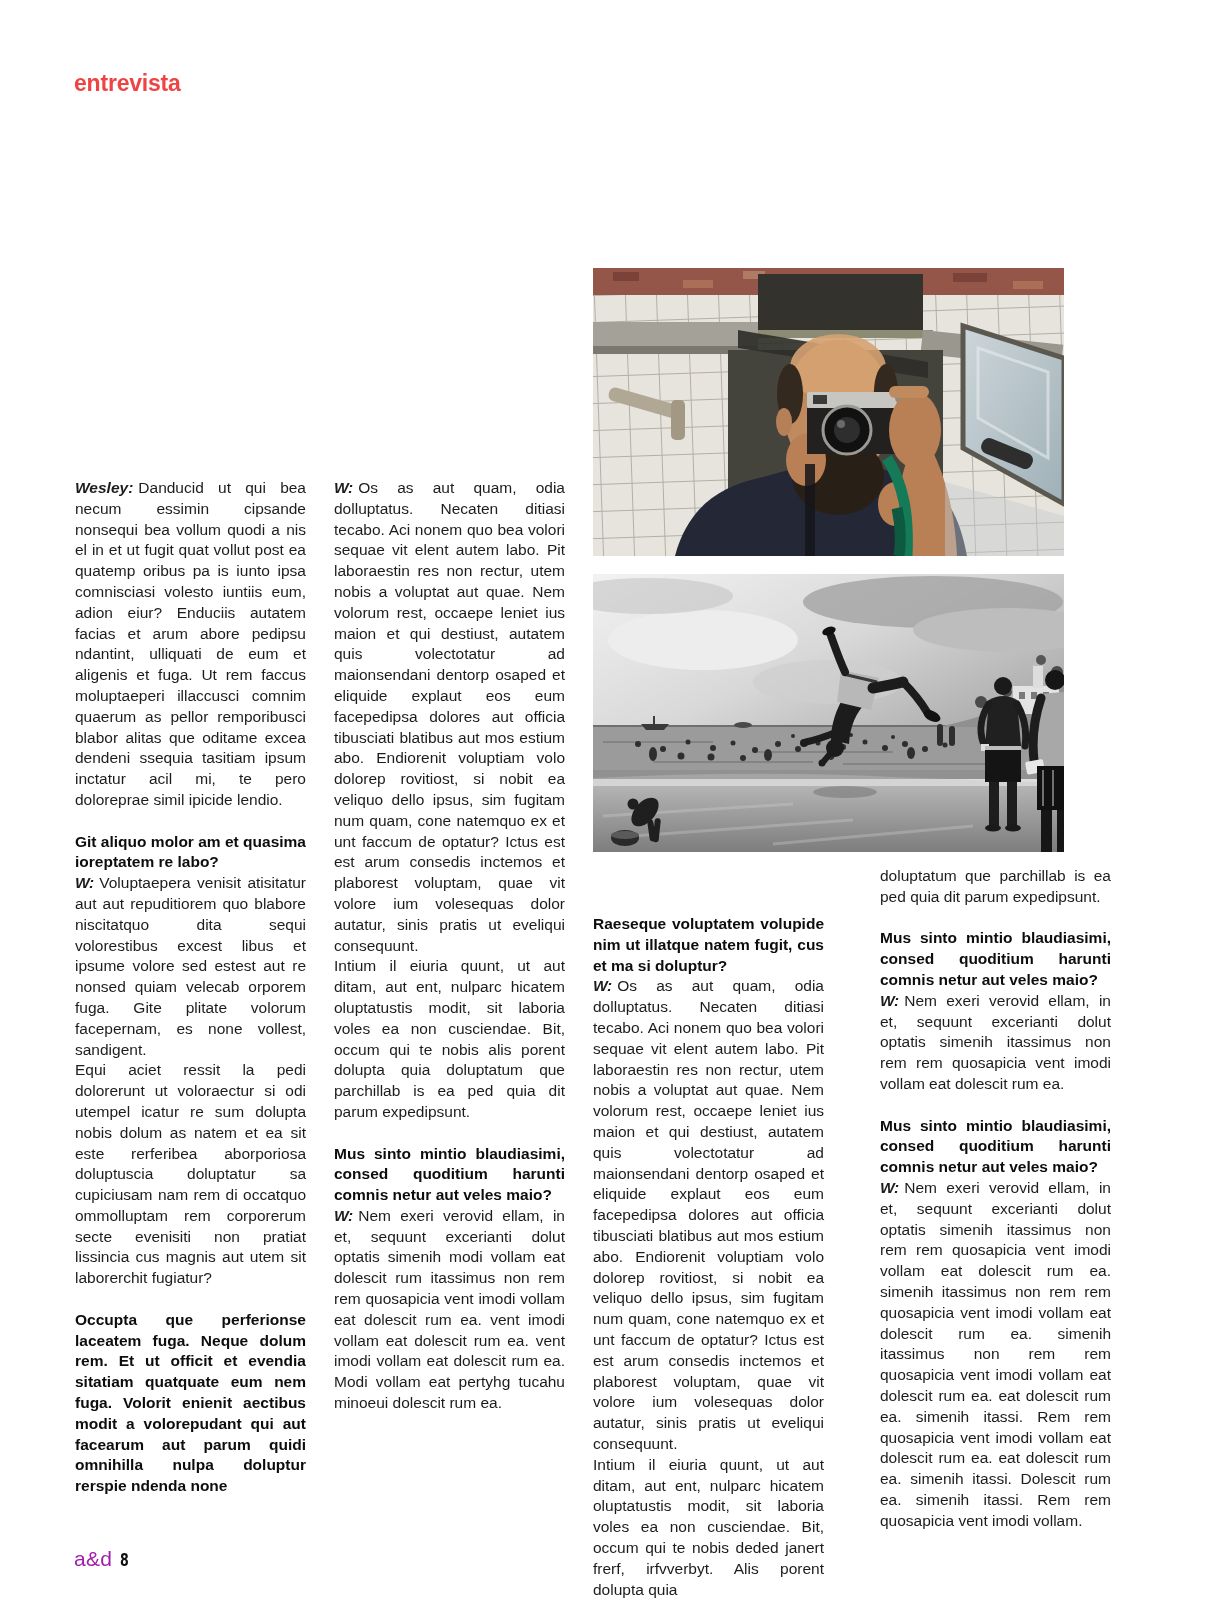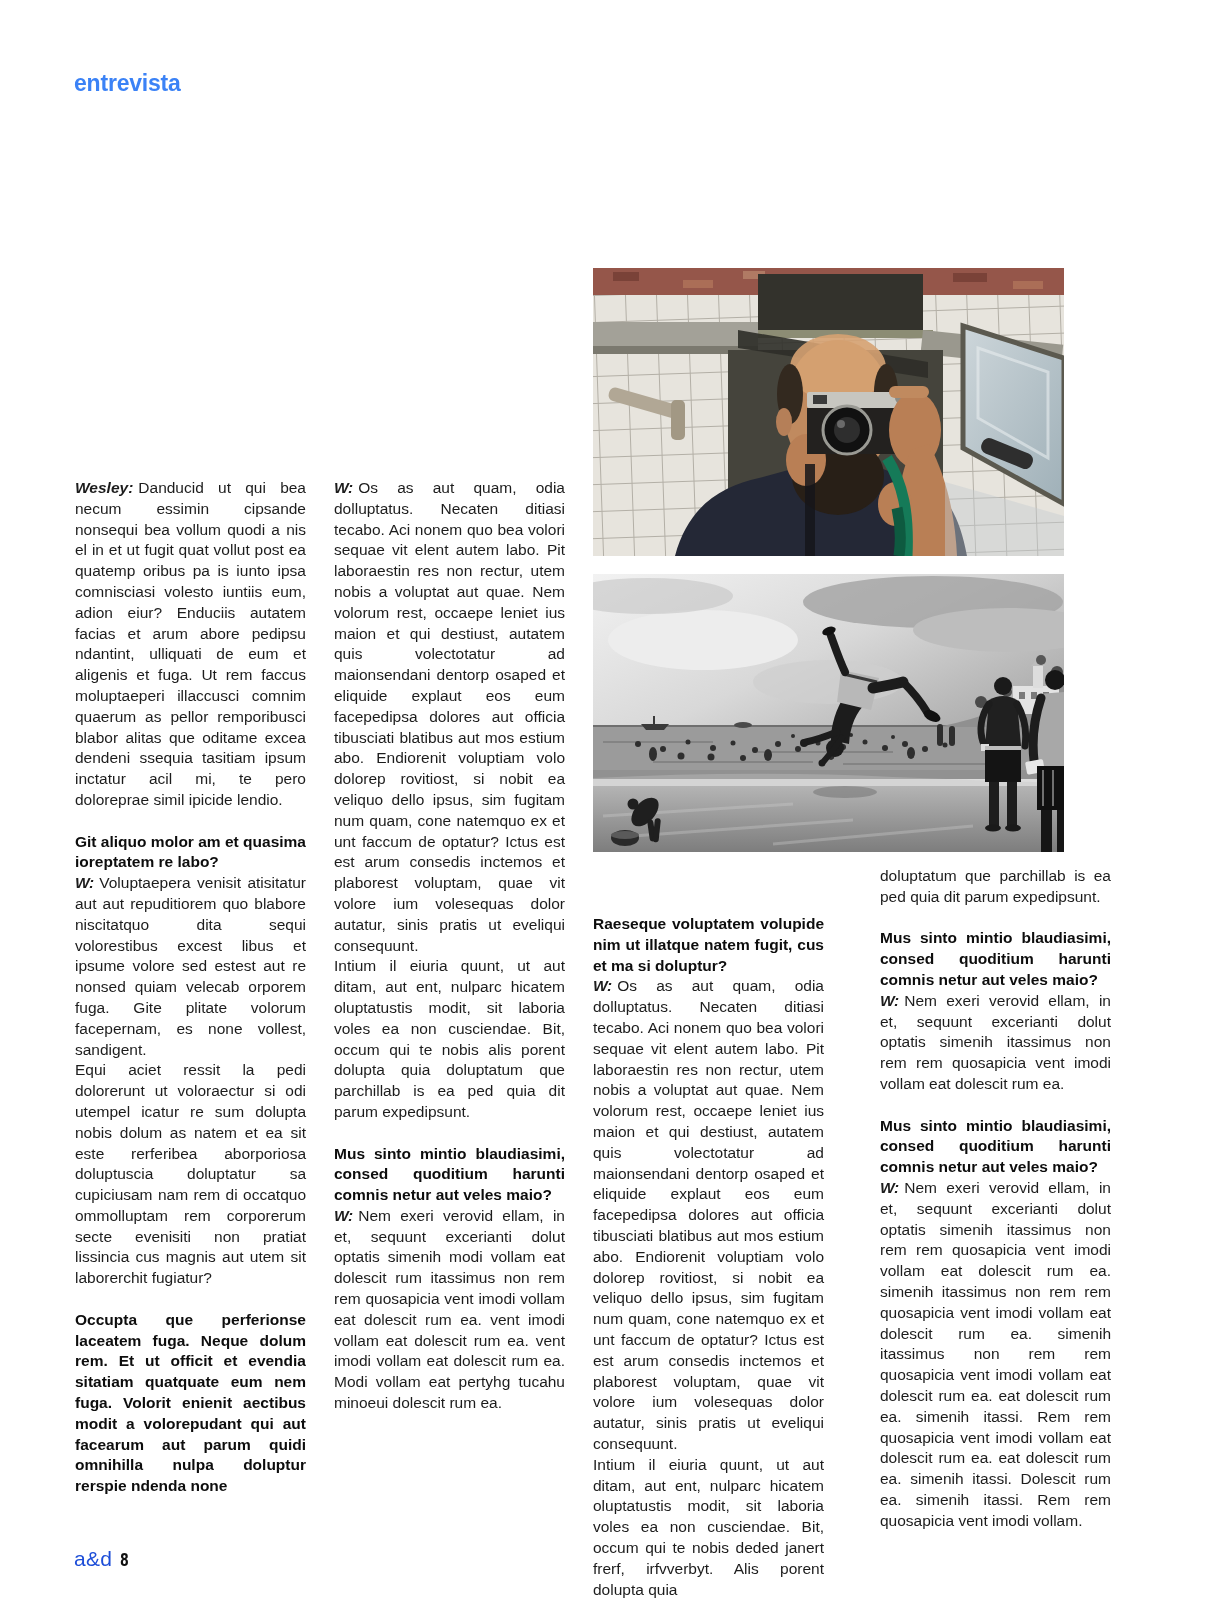--- a/index.html
+++ b/index.html
@@ -2,21 +2,21 @@
 <html><head>
 <meta charset="utf-8">
 <style>
   html,body{margin:0;padding:0;}
   body{
     width:1228px;height:1618px;position:relative;background:#ffffff;
     font-family:"Liberation Sans",sans-serif;color:#1c1c1c;overflow:hidden;
   }
   .section-label{
     position:absolute;left:74px;top:70px;margin:0;
-    font-size:23px;font-weight:700;letter-spacing:-0.2px;color:#3b82f6;
+    font-size:23px;font-weight:700;letter-spacing:-0.2px;color:#ef4444;
   }
   figure.photo{position:absolute;margin:0;overflow:hidden;background:#ddd;}
   figure.photo svg{display:block;width:100%;height:100%;}
   .photo-selfie{left:593px;top:268px;width:471px;height:288px;}
   .photo-beach{left:593px;top:574px;width:471px;height:278px;}
   .col{
     position:absolute;width:231px;
     font-size:15.5px;line-height:20.8px;text-align:justify;
     color:#1c1c1c;
   }
@@ -28,21 +28,21 @@
   .col h2{
     margin:20.8px 0 0 0;font-size:15.5px;line-height:20.8px;
     font-weight:700;color:#0d0d0d;text-align:justify;
   }
   .col > :first-child{margin-top:0;}
   .speaker{font-style:italic;font-weight:700;margin-right:5px;}
   .page-footer{
     position:absolute;left:74px;top:1547px;
     display:flex;align-items:baseline;
   }
-  .footer-logo{font-size:21px;font-weight:400;letter-spacing:0.3px;color:#1d4ed8;}
+  .footer-logo{font-size:21px;font-weight:400;letter-spacing:0.3px;color:#a21caf;}
   .footer-pagenum{
     display:inline-block;font-size:18px;font-weight:700;color:#101010;
     margin-left:8px;transform:scaleX(0.7);transform-origin:left bottom;
     font-family:"DejaVu Sans","Liberation Sans",sans-serif;
   }
 </style>
 </head>
 <body>
 
 <main>

